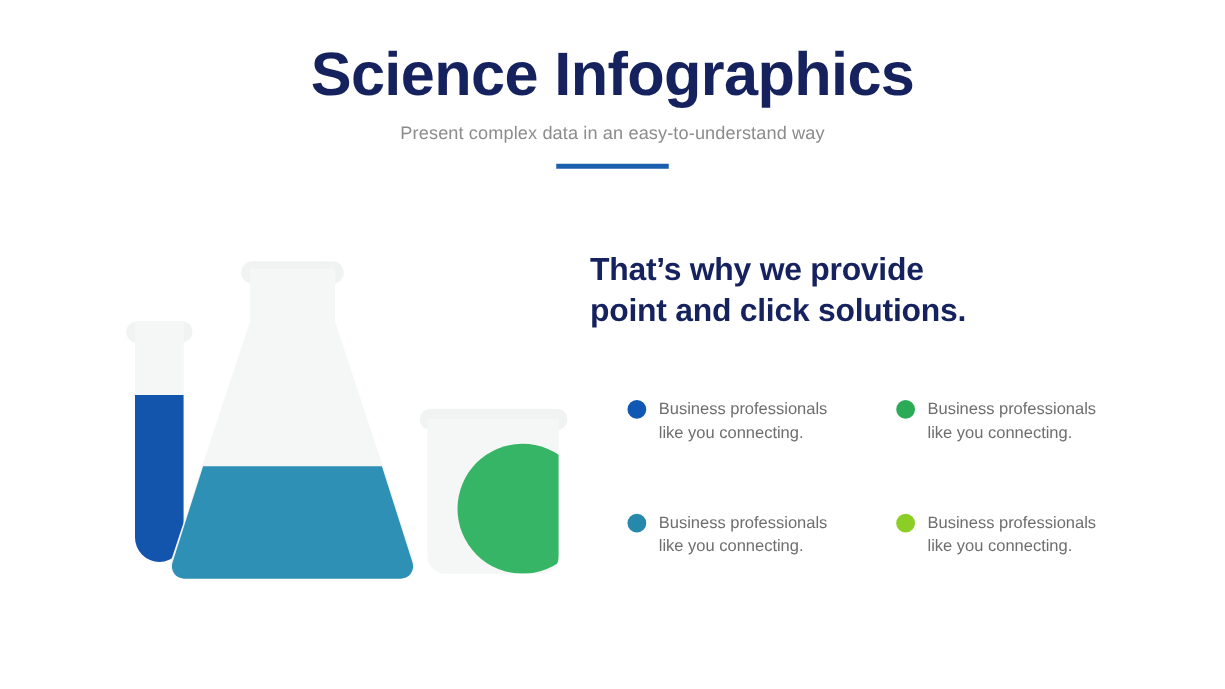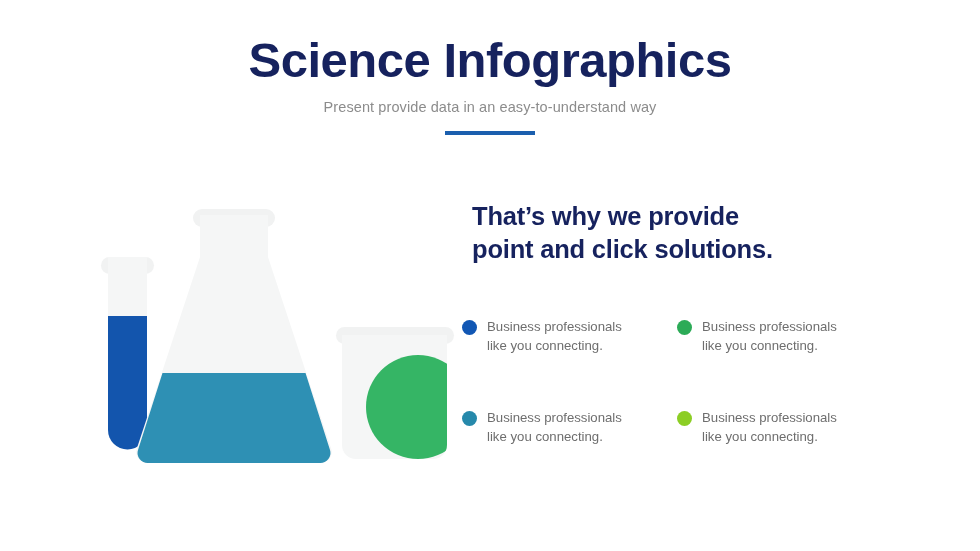--- a/index.html
+++ b/index.html
@@ -82,21 +82,21 @@
     color: #16225e;
     line-height: 1.28;
     letter-spacing: -0.2px;
     margin: 0;
     white-space: pre-line;
     font-family: "Liberation Sans", sans-serif;
   }
 
   .bullet-grid {
     position: absolute;
-    left: 462px;
+    left: 502px;
     top: 318px;
     width: 420px;
     display: grid;
     grid-template-columns: 215px 215px;
     grid-template-rows: 91px 91px;
   }
   .bullet-item {
     display: flex;
     align-items: flex-start;
     gap: 10px;
@@ -116,21 +116,21 @@
     font-family: "Liberation Sans", sans-serif;
   }
 </style>
 </head>
 <body>
 
 <div class="slide">
 
   <div class="header">
     <h1 class="slide-title" style="color: rgb(22, 34, 94);">Science Infographics</h1>
-    <p class="slide-subtitle">Present provide data in an easy-to-understand way</p>
+    <p class="slide-subtitle">Present complex data in an easy-to-understand way</p>
     <div class="accent-bar" style="background: rgb(27, 95, 174);"></div>
   </div>
 
   <div class="illustration">
     <svg viewBox="0 0 370 275" xmlns="http://www.w3.org/2000/svg">
       <defs>
         <clipPath id="tubeClip">
           <path d="M13 62 L52 62 L52 235 A19.5 19.5 0 0 1 13 235 Z"></path>
         </clipPath>
         <clipPath id="flaskClip">

